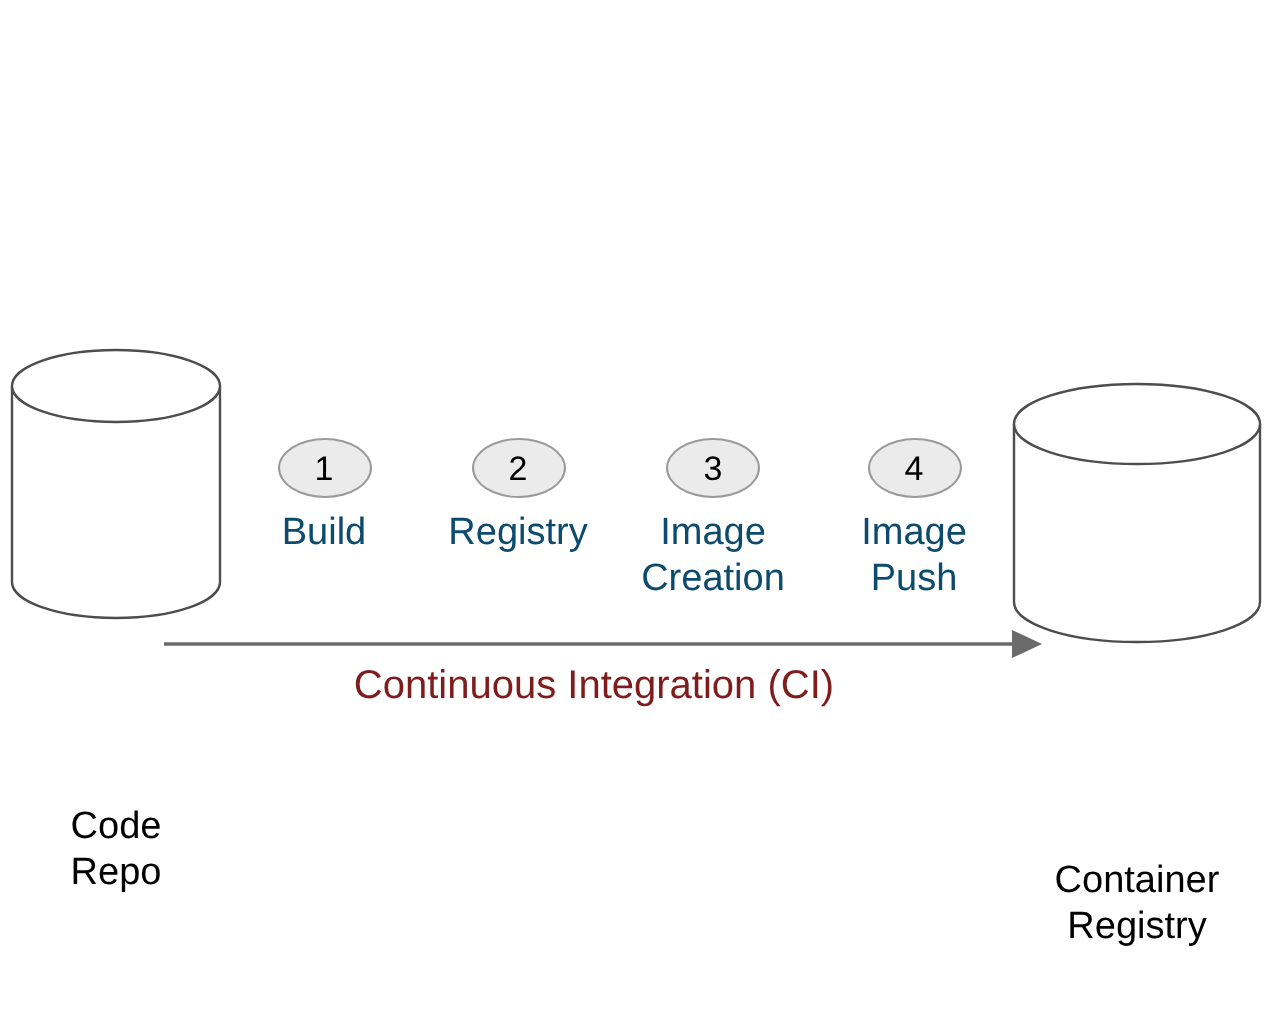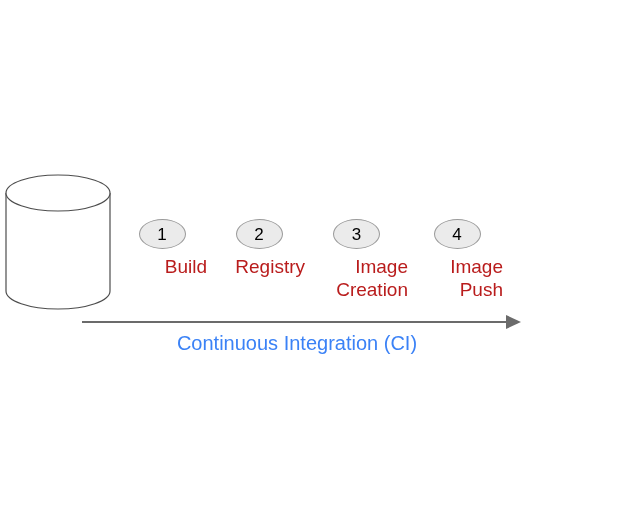--- a/index.html
+++ b/index.html
@@ -90,23 +90,22 @@
     align-items: center;
     justify-content: center;
     font-size: 17px;
     color: #000000;
     line-height: 1;
   }
   .step-label {
     margin-top: 6px;
     font-size: 19px;
     line-height: 23px;
-    color: #b91c1c;
+    color: #0c4a6e;
     white-space: pre-line;
-    text-align: right;
   }
 
   #step-1 { left: 117px; top: 219px; width: 90px; }
   #step-2 { left: 213px; top: 219px; width: 92px; }
   #step-3 { left: 305px; top: 219px; width: 103px; }
   #step-4 { left: 411px; top: 219px; width: 92px; }
 
   
   #ci-arrow {
     position: absolute;
@@ -123,33 +122,35 @@
   }
 
   #ci-caption {
     position: absolute;
     left: 83px;
     top: 331px;
     width: 428px;
     text-align: center;
     font-size: 20px;
     line-height: 24px;
-    color: #3b82f6;
+    color: #7f1d1d;
   }
 </style>
 </head>
 <body>
 
 <div id="diagram-canvas">
 
   <div class="cylinder" id="cyl-code-repo">
     <svg width="106" height="136" viewBox="0 0 106 136">
       <path d="M1,19 L1,117 A52,18 0 0 0 105,117 L105,19" fill="#ffffff" stroke="#4d4d4d" stroke-width="1.2"></path>
       <ellipse cx="53" cy="19" rx="52" ry="18" fill="#ffffff" stroke="#4d4d4d" stroke-width="1.2"></ellipse>
     </svg>
+    <div class="cylinder-label">Code
+Repo</div>
   </div>
 
   <div class="step" id="step-1">
     <div class="step-badge">
       <span class="step-badge-number">1</span>
     </div>
     <div class="step-label">Build</div>
   </div>
 
   <div class="step" id="step-2">
@@ -168,20 +169,28 @@
   </div>
 
   <div class="step" id="step-4">
     <div class="step-badge">
       <span class="step-badge-number">4</span>
     </div>
     <div class="step-label">Image
 Push</div>
   </div>
 
+  <div class="cylinder" id="cyl-container-registry">
+    <svg width="125" height="132" viewBox="0 0 125 132">
+      <path d="M1,21 L1,110 A61.5,20 0 0 0 124,110 L124,21" fill="#ffffff" stroke="#4d4d4d" stroke-width="1.2"></path>
+      <ellipse cx="62.5" cy="21" rx="61.5" ry="20" fill="#ffffff" stroke="#4d4d4d" stroke-width="1.2"></ellipse>
+    </svg>
+    <div class="cylinder-label">Container
+Registry</div>
+  </div>
 
   <div id="ci-arrow">
     <svg width="445" height="26" viewBox="0 0 445 26">
       <line x1="4" y1="12" x2="428" y2="12" stroke="#6b6b6b" stroke-width="1.8"></line>
       <polygon points="428,5 443,12 428,19" fill="#6b6b6b"></polygon>
     </svg>
   </div>
 
   <div id="ci-caption">Continuous Integration (CI)</div>
 

